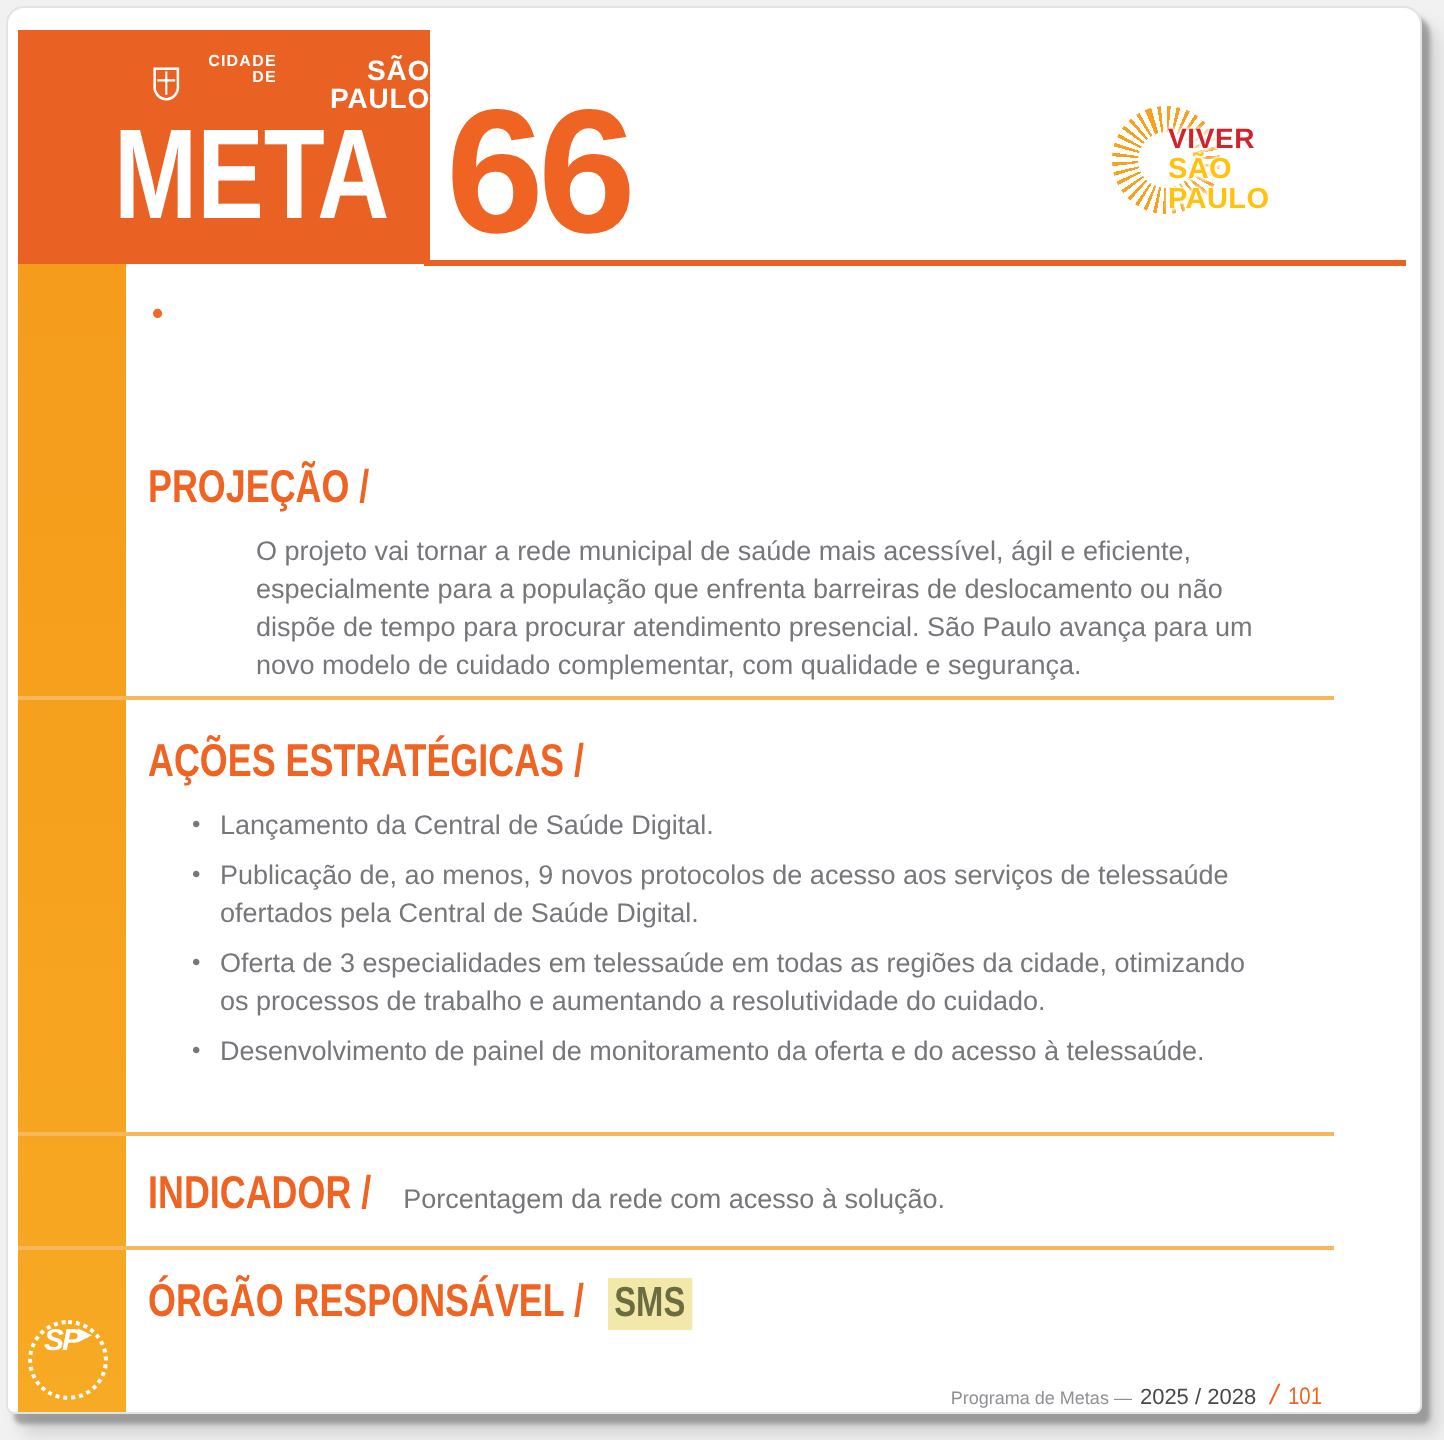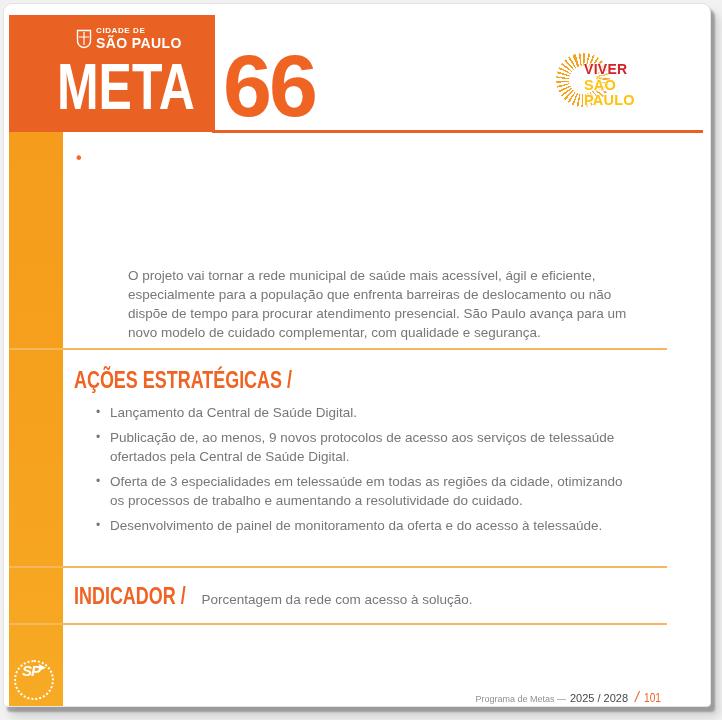--- a/index.html
+++ b/index.html
@@ -19,21 +19,21 @@
     background:#fff; border:1px solid #e3e3e3; border-radius:9px 9px 4px 4px;
     box-shadow:4px 5px 2px rgba(110,110,110,.55), 8px 10px 8px rgba(120,120,120,.25);
     overflow:hidden;
   }
   
   .meta-block{
     position:absolute; left:5px; top:11px; width:206px; height:117px;
     background:var(--c-orange_block);
   }
   .city-logo{position:absolute; left:67px; top:12px; display:flex; align-items:center; gap:4px; color:#fff;}
-  .city-logo .lines{display:flex; flex-direction:column; line-height:1;}
+  .city-logo .lines{display:flex; flex-direction:row; line-height:1;text-align:right;}
   .city-lg-1{font-size:8px; font-weight:700; letter-spacing:.6px;}
   .city-lg-2{font-size:14px; font-weight:700; letter-spacing:.4px; margin-top:1px;}
   .meta-word{
     position:absolute; left:48px; top:40px; color:#fff;
     font-size:64px; font-weight:700; line-height:1; letter-spacing:0px;
   }
   .cond{display:inline-block; transform:scaleX(.78); transform-origin:0 70%; white-space:nowrap;}
   .meta-number{
     position:absolute; left:219px; top:38px; color:var(--c-orange);
     font-size:88px; font-weight:700; line-height:1; letter-spacing:-3px;
@@ -153,20 +153,23 @@
 
   <div class="side-strip"></div>
   <div class="divider div-1"></div>
   <div class="divider div-2"></div>
   <div class="divider div-3"></div>
 
   <div class="goal">
     <span class="goal-dot">•</span>
   </div>
 
+  <div class="sec-heading h-projecao">
+    <span class="cond">PROJEÇÃO /</span>
+  </div>
   <div class="projecao-body">O projeto vai tornar a rede municipal de saúde mais acessível, ágil e eficiente,
 especialmente para a população que enfrenta barreiras de deslocamento ou não
 dispõe de tempo para procurar atendimento presencial. São Paulo avança para um
 novo modelo de cuidado complementar, com qualidade e segurança.</div>
 
   <div class="sec-heading h-acoes">
     <span class="cond">AÇÕES ESTRATÉGICAS /</span>
   </div>
   <ul class="acoes-list">
     <li>Lançamento da Central de Saúde Digital.</li>
@@ -175,20 +178,24 @@
     <li>Oferta de 3 especialidades em telessaúde em todas as regiões da cidade, otimizando
 os processos de trabalho e aumentando a resolutividade do cuidado.</li>
     <li>Desenvolvimento de painel de monitoramento da oferta e do acesso à telessaúde.</li>
   </ul>
 
   <div class="indicador-row">
     <span class="sec-heading cond h-indicador">INDICADOR /</span>
     <span class="indicador-text">Porcentagem da rede com acesso à solução.</span>
   </div>
 
+  <div class="orgao-row">
+    <span class="sec-heading cond h-orgao">ÓRGÃO RESPONSÁVEL /</span>
+    <span class="orgao-value cond">SMS</span>
+  </div>
 
   <div class="footer">
     <span class="footer-program">Programa de Metas —</span>
     <span class="footer-years">2025 / 2028</span>
     <span class="footer-slash">/</span>
     <span class="footer-page">101</span>
   </div>
 
   <div class="sp-badge">
     <span class="sp">SP</span>

